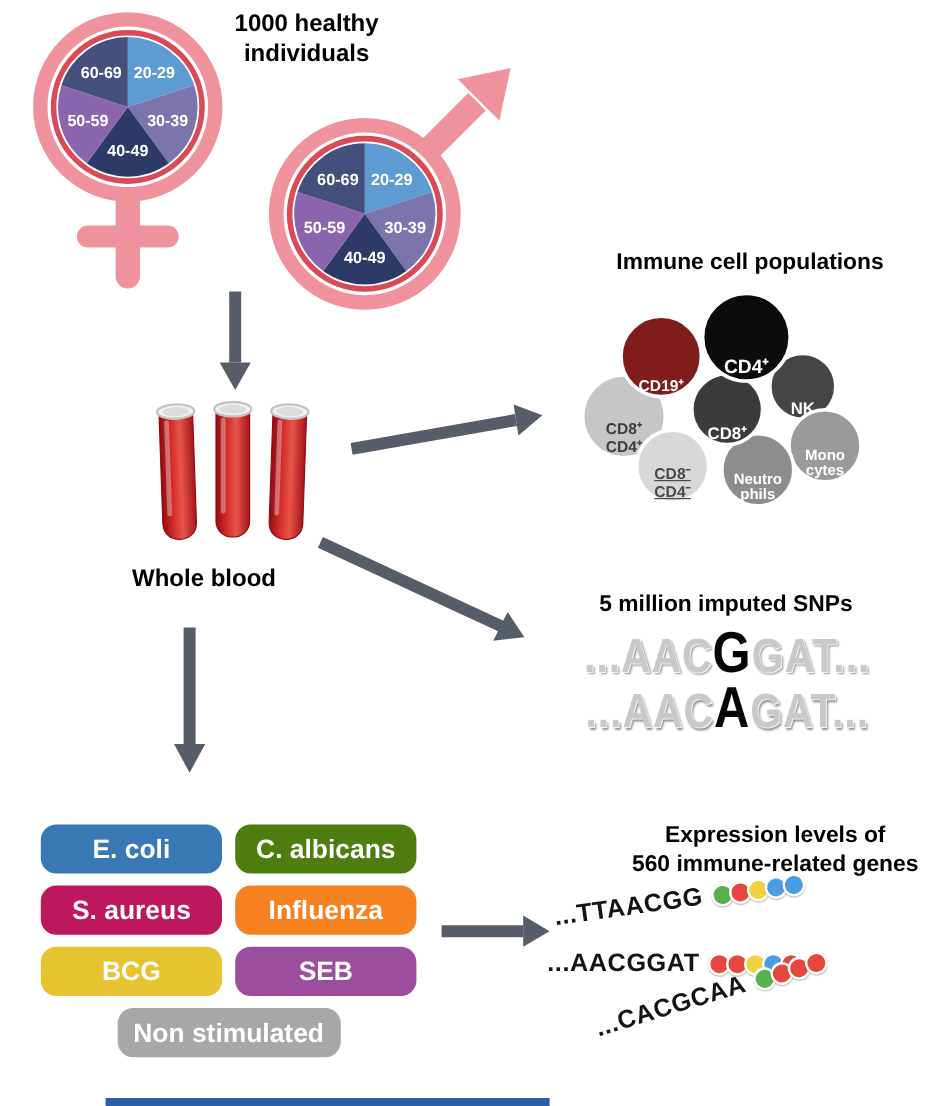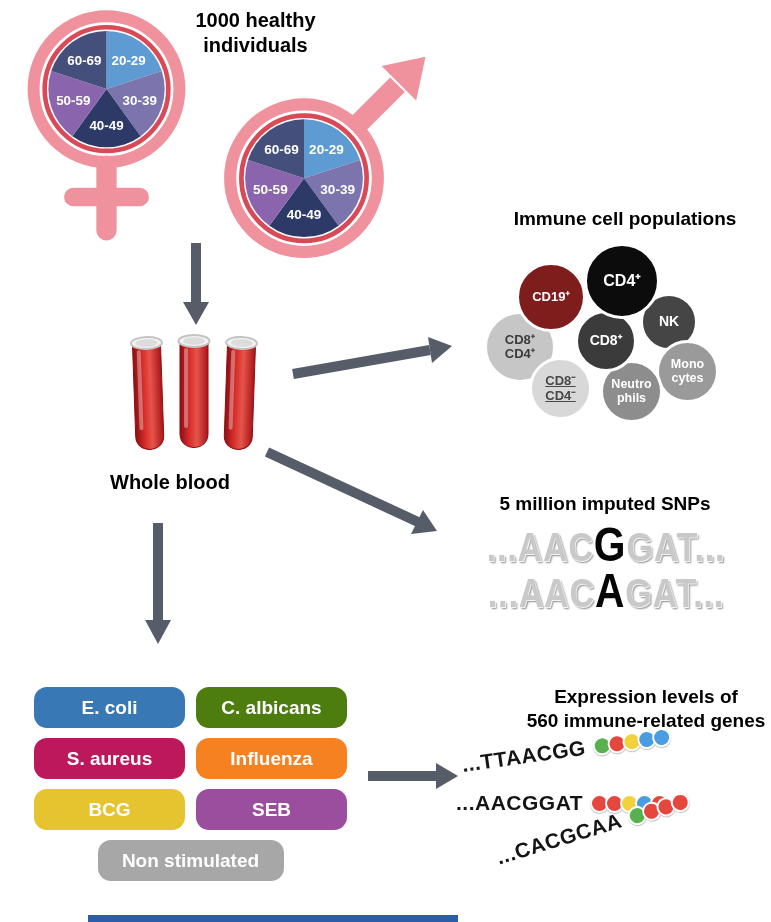--- a/index.html
+++ b/index.html
@@ -22,21 +22,21 @@
   .whole-blood { left:85px; top:470px; width:170px; font-size:20px; }
 
   
   .arrows-svg { left:0; top:0; width:771px; height:922px; pointer-events:none; }
   .arrow-shaft { stroke-width:10px; fill:none; }
   .arrow-head  { stroke:none; }
 
   
   .immune-title { left:470px; top:207px; width:310px; font-size:19px; }
   .cell { position:absolute; border-radius:50%; border:3px solid #ffffff;
-          display:flex; flex-direction:column; align-items:center; justify-content:center;
+          display:flex; flex-direction:column; align-items:center; justify-content:flex-end;
           font-weight:bold; font-size:13px; line-height:1.1; text-align:center; }
   .cell span { display:block; }
   .c0 { left:516px; top:262px; width:70px; height:70px; z-index:2; }
   .c1 { left:584px; top:243px; width:76px; height:76px; z-index:6; font-size:16px; }
   .c2 { left:640px; top:293px; width:58px; height:58px; z-index:2; font-size:14px; }
   .c3 { left:484px; top:311px; width:72px; height:72px; z-index:1; }
   .c4 { left:575px; top:310px; width:62px; height:62px; z-index:5; font-size:14px; }
   .c5 { left:656px; top:340px; width:63px; height:63px; z-index:3; font-size:12.5px; }
   .c6 { left:529px; top:357px; width:63px; height:63px; z-index:3;text-decoration:underline; }
   .c7 { left:600px; top:360px; width:63px; height:63px; z-index:4; font-size:12.5px; }
@@ -45,21 +45,21 @@
   .snp-title { left:450px; top:492px; width:310px; font-size:19px; }
   .snp-rows  { left:448px; top:522px; width:316px; text-align:center; }
   .snp-row   { font-weight:bold; font-size:40px; line-height:0.95; color:#c9c9c9;
                letter-spacing:1px; transform:scaleX(0.85); transform-origin:center;
                text-shadow:1px 1px 0 #f3f3f3, 2px 2px 2px #8f8f8f; white-space:nowrap; }
   .snp-variant { color:#060606; font-size:48px; text-shadow:none; }
 
   
   .stimuli-grid { left:34px; top:687px; width:313px; display:grid;
                   grid-template-columns:1fr 1fr; gap:10px 11px; }
-  .pill { height:41px; border-radius:13px; color:#ffffff; font-weight:bold; font-size:19px;
+  .pill { height:41px; border-radius:13px; color:#ffffff; font-weight:bold; font-size:22px;
           display:flex; align-items:center; justify-content:center; white-space:nowrap; }
   .pill-wide { grid-column:1 / -1; justify-self:center; width:186px; }
 
   
   .expr-title { left:496px; top:685px; width:300px; font-size:19px; }
   .gene-seq { position:absolute; display:flex; align-items:center;
               font-weight:bold; font-size:21px; color:#141414; letter-spacing:0.5px;
               transform-origin:left center; white-space:nowrap; }
   .gs0 { left:462px; top:753px; transform:rotate(-8deg); }
   .gs1 { left:456px; top:791px; }

